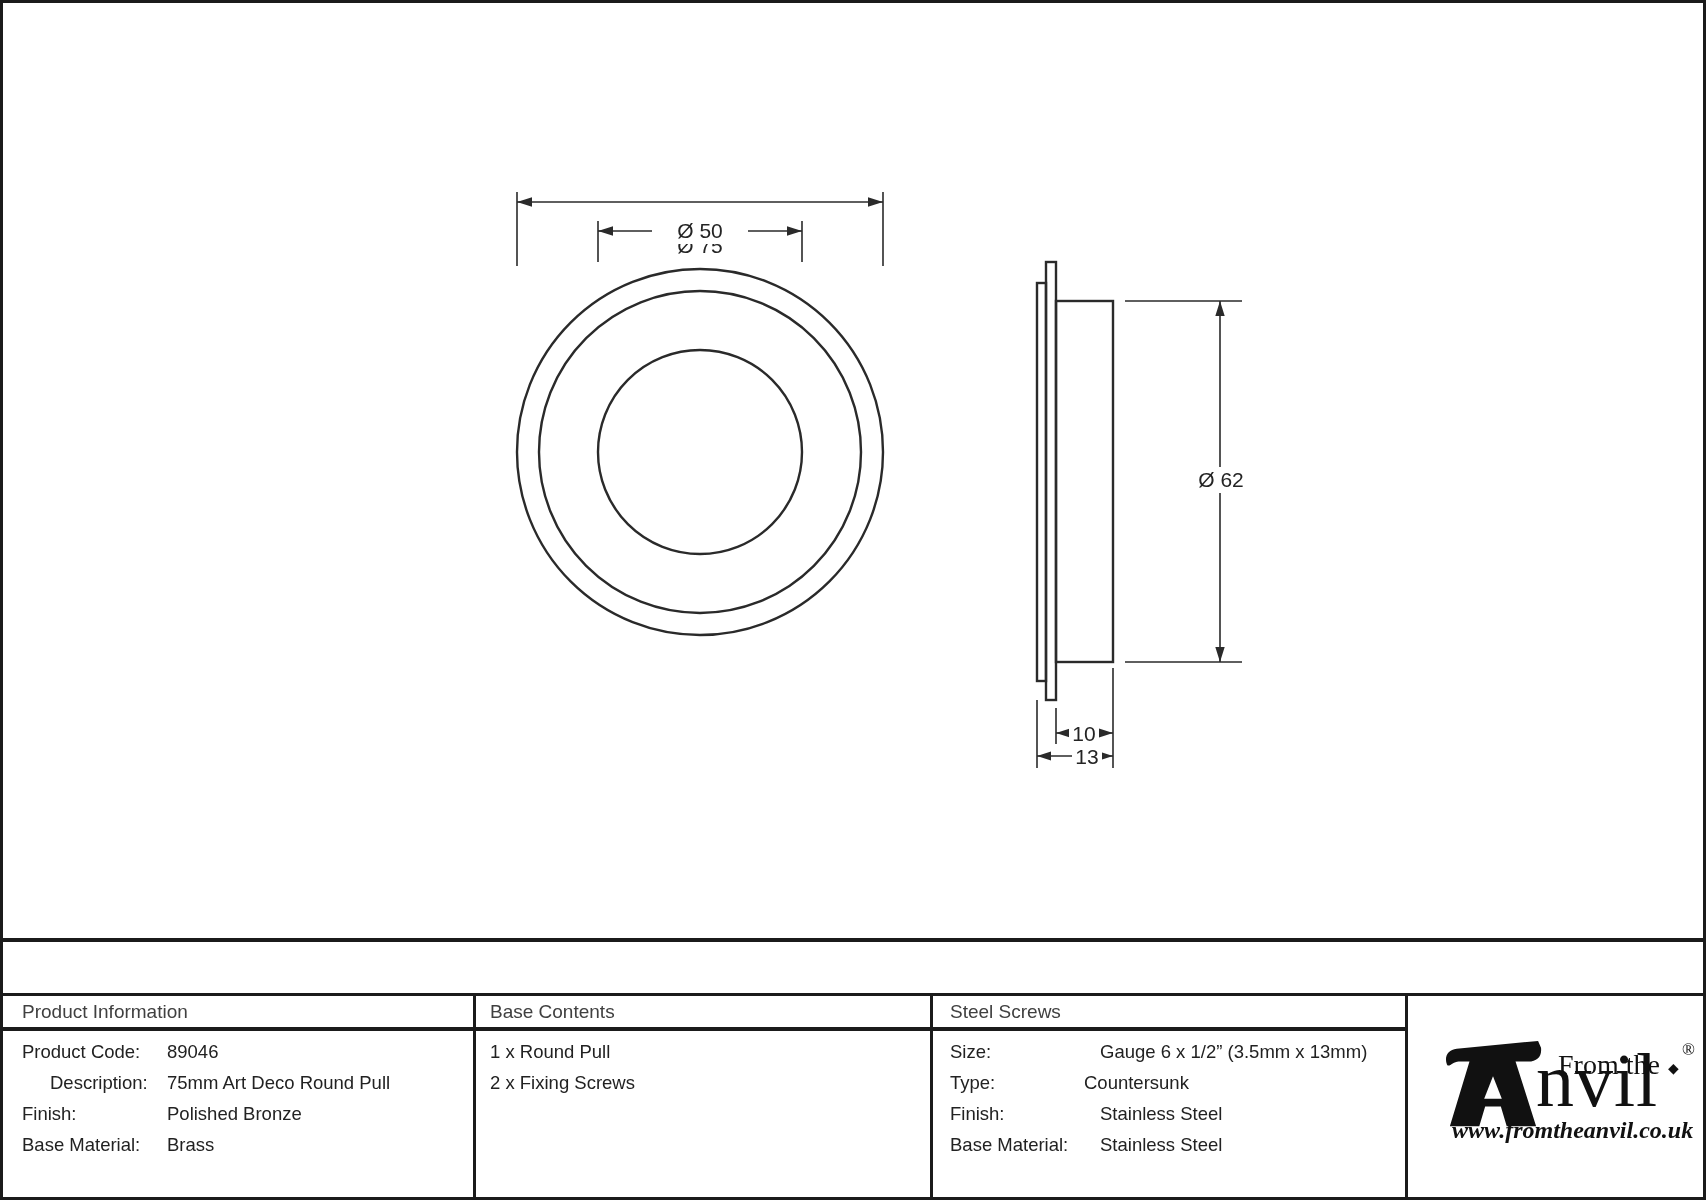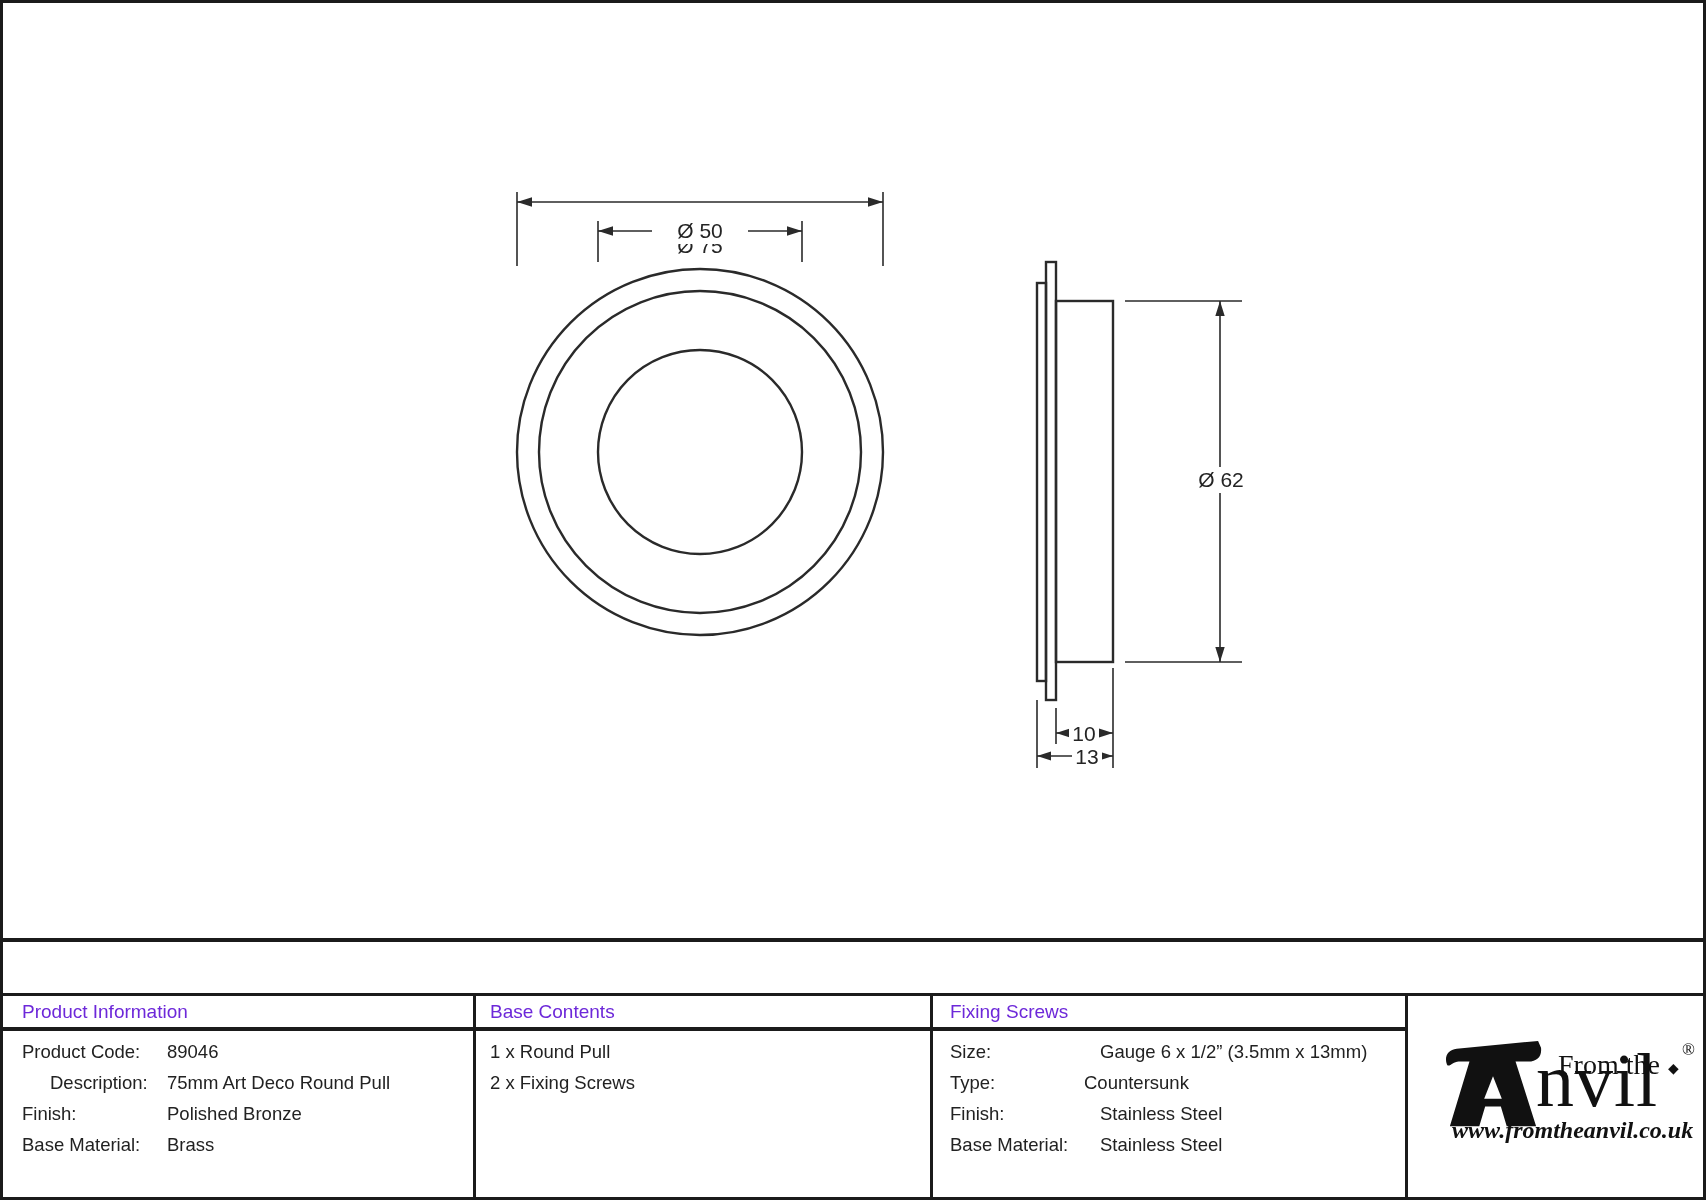--- a/index.html
+++ b/index.html
@@ -9,21 +9,21 @@
   }
   .page-border{position:absolute;left:0;top:0;width:1700px;height:1194px;border:3px solid #1b1b1b;pointer-events:none;}
   #drawing-svg{position:absolute;left:0;top:0;}
   .dim-label{
     position:absolute;background:#ffffff;text-align:center;
     font-size:21px;line-height:26px;color:#242424;white-space:nowrap;
   }
   .hline{position:absolute;background:#1b1b1b;}
   .vline{position:absolute;background:#1b1b1b;}
   .note-text{position:absolute;left:20px;top:946px;width:1600px;height:48px;line-height:48px;font-size:19px;color:#1c1c1c;}
-  .th{position:absolute;top:999px;height:26px;line-height:26px;font-size:19px;color:#6d28d9;}
+  .th{position:absolute;top:999px;height:26px;line-height:26px;font-size:19px;color:#404040;}
   .cell-text{position:absolute;font-size:18.5px;line-height:24px;color:#222;white-space:nowrap;}
   
   .logo-anvil-glyph{position:absolute;left:1444px;top:1038px;}
   .logo-fromthe{position:absolute;left:1547px;top:1049px;font-family:"Liberation Serif","DejaVu Serif",serif;font-size:28px;color:#111;margin-left:11px;}
   .logo-diamond{position:absolute;left:1668px;top:1060px;font-size:14px;color:#111;}
   .logo-nvil{position:absolute;left:1536px;top:1042px;font-family:"Liberation Serif","DejaVu Serif",serif;font-size:76px;line-height:76px;color:#111;letter-spacing:1px;}
   .logo-reg{position:absolute;left:1682px;top:1040px;font-family:"Liberation Serif","DejaVu Serif",serif;font-size:17px;color:#111;}
   .logo-url{position:absolute;left:1452px;top:1117px;width:230px;text-align:center;font-family:"Liberation Serif","DejaVu Serif",serif;font-style:italic;font-weight:bold;font-size:24px;color:#111;}
 </style>
 </head>
@@ -85,21 +85,21 @@
   <div class="hline" style="left:0;top:938px;width:1706px;height:4px;"></div>
 
   <div class="hline" style="left:0;top:993px;width:1706px;height:3px;"></div>
   <div class="hline" style="left:0;top:1027px;width:1406px;height:4px;"></div>
   <div class="vline" style="left:473px;top:993px;width:3px;height:204px;"></div>
   <div class="vline" style="left:930px;top:993px;width:3px;height:204px;"></div>
   <div class="vline" style="left:1405px;top:993px;width:3px;height:204px;"></div>
 
   <div class="th" style="left:22px;">Product Information</div>
   <div class="th" style="left:490px;">Base Contents</div>
-  <div class="th" style="left:950px;">Fixing Screws</div>
+  <div class="th" style="left:950px;">Steel Screws</div>
 
   <div>
     <div class="cell-text" style="left:22px;top:1040px;">Product Code:</div>
     <div class="cell-text" style="left:167px;top:1040px;">89046</div>
     <div class="cell-text" style="left:22px;top:1071px;margin-left:28px;">Description:</div>
     <div class="cell-text" style="left:167px;top:1071px;">75mm Art Deco Round Pull</div>
     <div class="cell-text" style="left:22px;top:1102px;">Finish:</div>
     <div class="cell-text" style="left:167px;top:1102px;">Polished Bronze</div>
     <div class="cell-text" style="left:22px;top:1133px;">Base Material:</div>
     <div class="cell-text" style="left:167px;top:1133px;">Brass</div>

